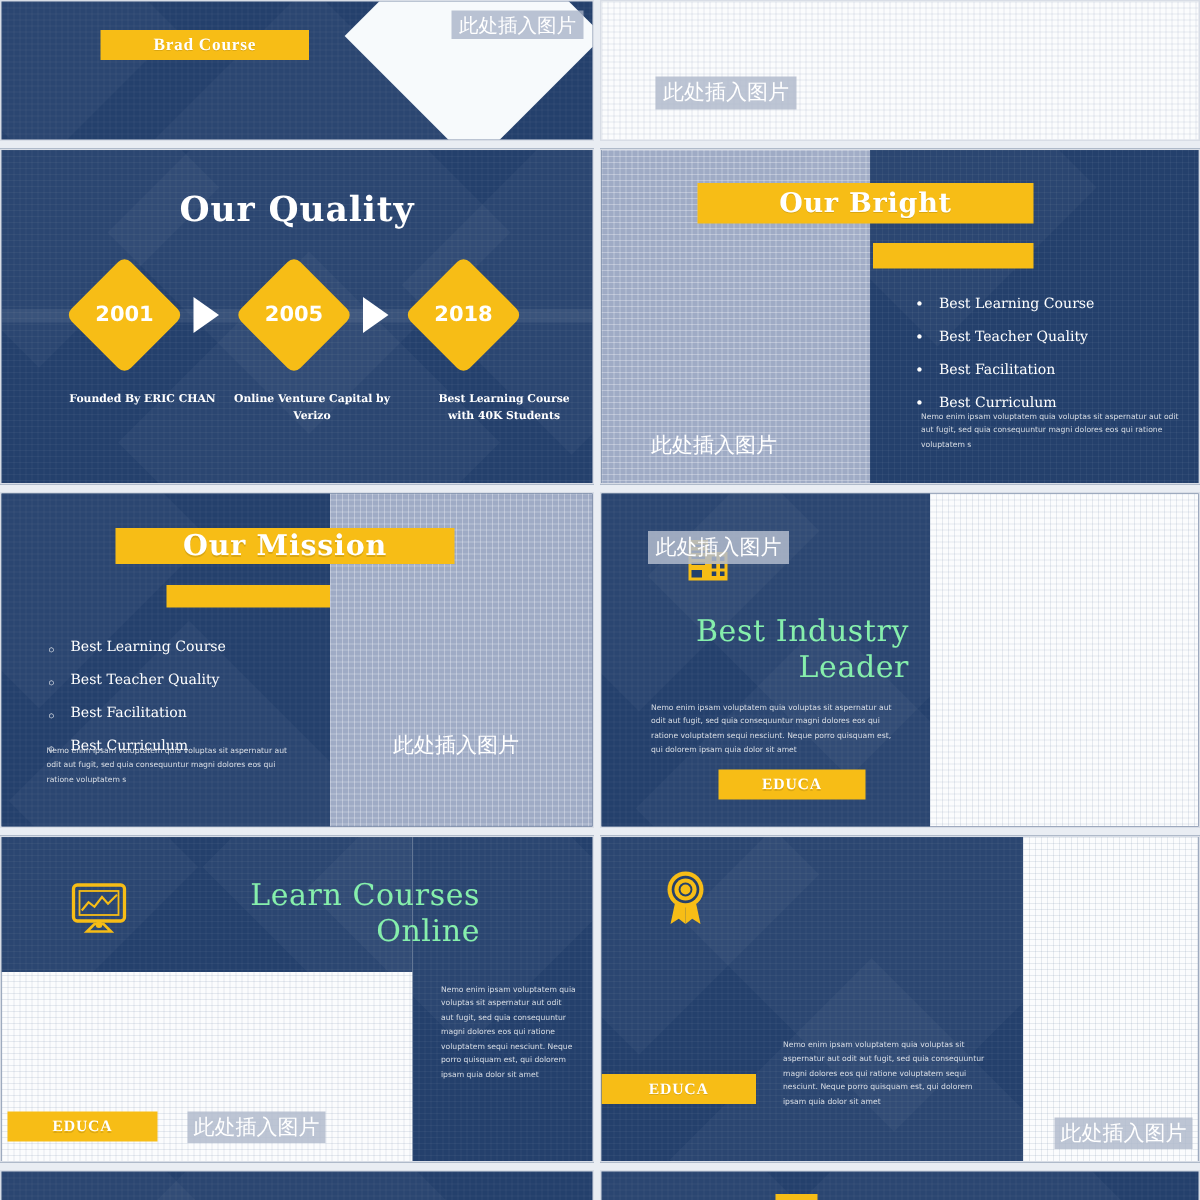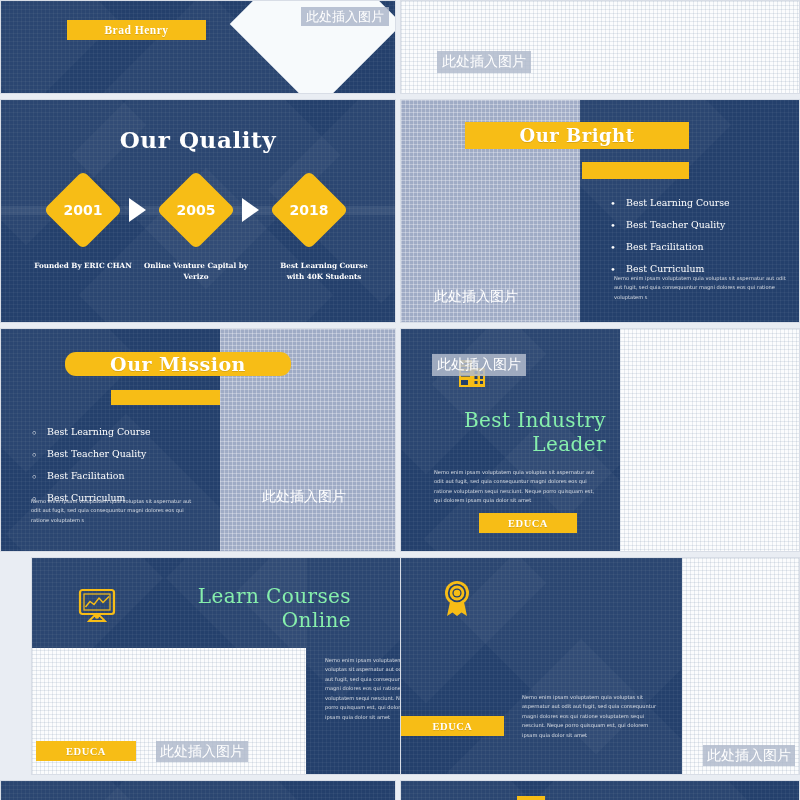--- a/index.html
+++ b/index.html
@@ -137,49 +137,50 @@
   }
   .arrowr {
     position:absolute; width:0; height:0;
     border-top:12px solid transparent; border-bottom:12px solid transparent;
     border-left:17px solid #ffffff;
   }
   .cap {
     position:absolute; text-align:center; color:#fff;
     font-size:7.2px; line-height:1.55; font-weight:bold;
     font-family:"DejaVu Serif","Liberation Serif",serif;
+    margin-left:12px;
   }
 
   
   #s4 { left:400px; top:99px; width:400px; height:224px; }
   #s4 .leftpanel { position:absolute; left:0; top:0; width:179px; height:100%; }
   #s4 .navypanel { position:absolute; left:179px; top:0; right:0; bottom:0; }
   #s4 .hdr { left:64px; top:22px; width:224px; height:27px; font-size:18px;
              font-family:"DejaVu Serif","Liberation Serif",serif; }
   #s4 .sub { left:181px; top:62px; width:107px; height:17px; }
   #s4 .ph4 { left:30px; top:186px; height:21px; padding:0 3px; font-size:14px; background:none; color:#fff; }
 
   
   #s5 { left:0; top:328px; width:396px; height:224px; }
   #s5 .navypanel { position:absolute; left:0; top:0; width:219px; bottom:0; }
   #s5 .graypanel { position:absolute; left:219px; top:0; right:0; bottom:0; }
-  #s5 .hdr { left:64px; top:23px; width:226px; height:24px; font-size:19px;
-             font-family:"DejaVu Serif","Liberation Serif",serif;border-radius:11px; }
+  #s5 .hdr { left:76px; top:23px; width:226px; height:24px; font-size:19px;
+             font-family:"DejaVu Serif","Liberation Serif",serif; }
   #s5 .sub { left:110px; top:61px; width:109px; height:15px; }
   #s5 .ph5 { left:258px; top:157px; height:21px; padding:0 3px; font-size:14px; background:none; color:#fff; }
 
   
   #s6 { left:400px; top:328px; width:400px; height:224px; }
   #s6 .navypanel { position:absolute; left:0; top:0; width:219px; bottom:0; }
   #s6 .whitepanel { position:absolute; left:219px; top:0; right:0; bottom:0; }
   #s6 .ph6 { left:31px; top:25px; height:22px; padding:0 5px; font-size:14px; }
   #s6 .badge { left:78px; top:184px; width:98px; height:20px; font-size:10.5px; }
 
   
-  #s7 { left:0; top:557px; width:396px; height:218px;margin-left:31px; }
+  #s7 { left:0; top:557px; width:396px; height:218px; }
   #s7 .whitebase { position:absolute; left:0; top:0; right:0; bottom:0; }
   #s7 .navytop { position:absolute; left:0; top:0; width:274px; height:90px; }
   #s7 .navyright { position:absolute; left:274px; top:0; right:0; bottom:0; }
   #s7 .badge { left:4px; top:183px; width:100px; height:20px; font-size:10.5px; }
   #s7 .ph7 { left:124px; top:183px; height:21px; padding:0 4px; font-size:14px; }
 
   
   #s8 { left:400px; top:557px; width:400px; height:218px; }
   #s8 .navypanel { position:absolute; left:0; top:0; width:281px; bottom:0; }
   #s8 .whitepanel { position:absolute; left:281px; top:0; right:0; bottom:0; }
@@ -196,21 +197,21 @@
 </style>
 </head>
 <body>
 
 <div class="deck">
 
   <div class="slide tex-navy" id="s1">
     <div class="diamond" style="left:-40px; top:-46px; width:130px; height:130px;"></div>
     <div class="diamond" style="left:130px; top:20px; width:150px; height:150px;"></div>
     <div class="flap"></div>
-    <div class="ytag name">Brad Henry</div>
+    <div class="ytag name">Brad Course</div>
     <div class="ph ph1">此处插入图片</div>
   </div>
 
   <div class="slide tex-white" id="s2">
     <div class="ph on-white ph2">此处插入图片</div>
   </div>
 
   <div class="slide tex-navy" id="s3">
     <div class="diamond" style="left:-60px; top:-60px; width:170px; height:170px;"></div>
     <div class="diamond" style="left:110px; top:-40px; width:190px; height:190px;"></div>

